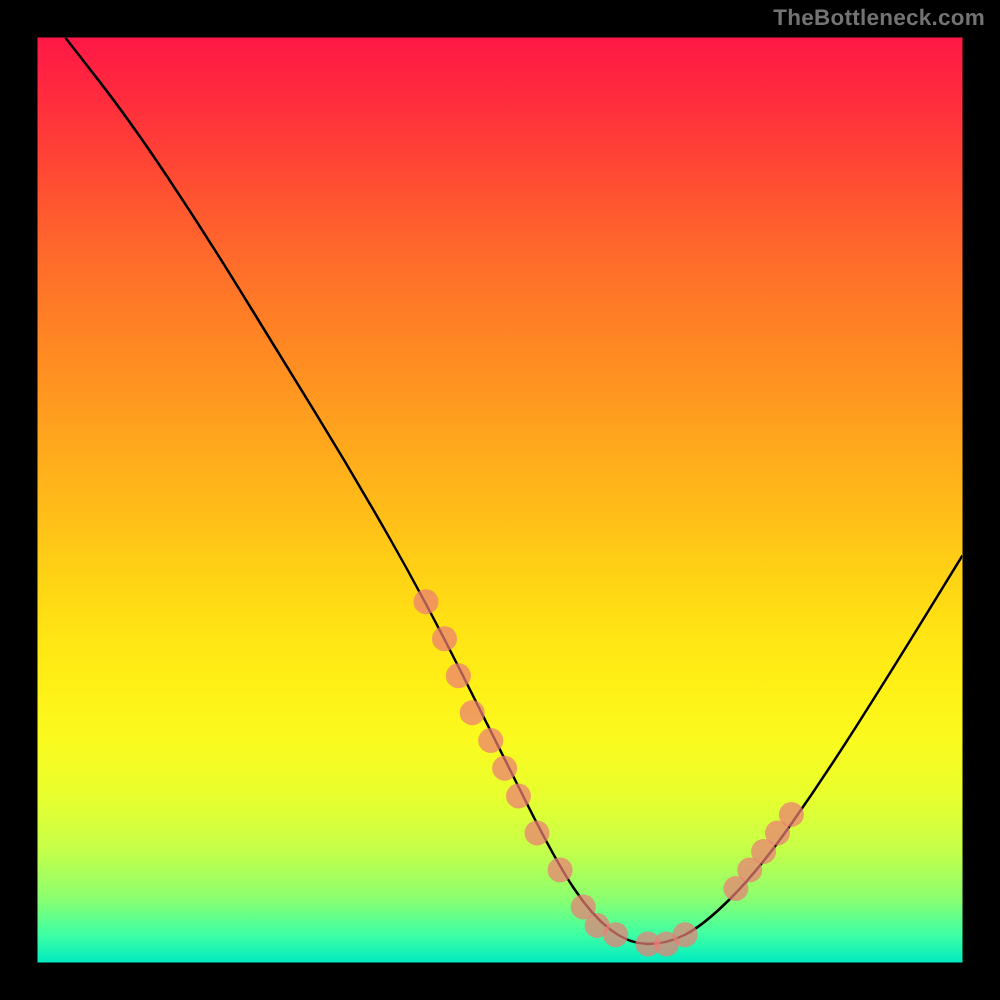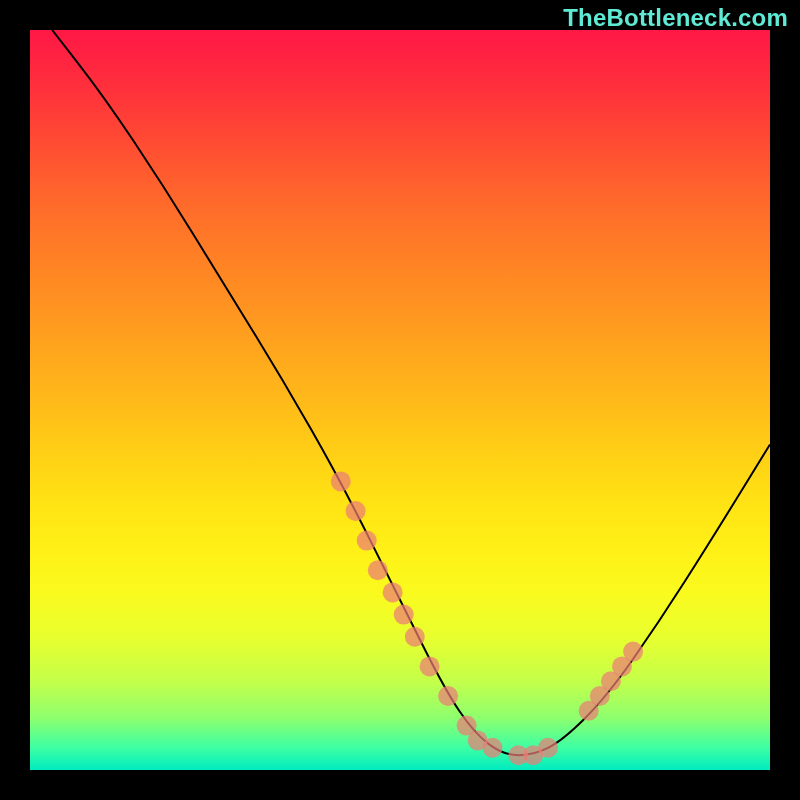--- a/index.html
+++ b/index.html
@@ -1,17 +1,17 @@
 <!DOCTYPE html>
 <html><head>
 <meta charset="utf-8">
 <style>
   * { margin: 0; padding: 0; box-sizing: border-box; }
   body { background: #000; width: 800px; height: 800px; font-family: Arial, sans-serif; position: relative; overflow: hidden; }
-  .watermark { position: absolute; top: 4px; right: 12px; color: #5eead4; font-size: 24px; font-weight: 600; letter-spacing: 0.2px; z-index: 10; }
+  .watermark { position: absolute; top: 4px; right: 12px; color: #737373; font-size: 18px; font-weight: 600; letter-spacing: 0.2px; z-index: 10; }
   .plot-area { position: absolute; left: 30px; top: 30px; width: 740px; height: 740px; background: linear-gradient(to bottom,
       #ff1846 0%,
       #ff2a3e 6%,
       #ff4335 13%,
       #ff5a2f 19%,
       #ff6f2a 25%,
       #ff8424 32%,
       #ff9820 39%,
       #ffab1c 45%,
       #ffbf18 52%,

